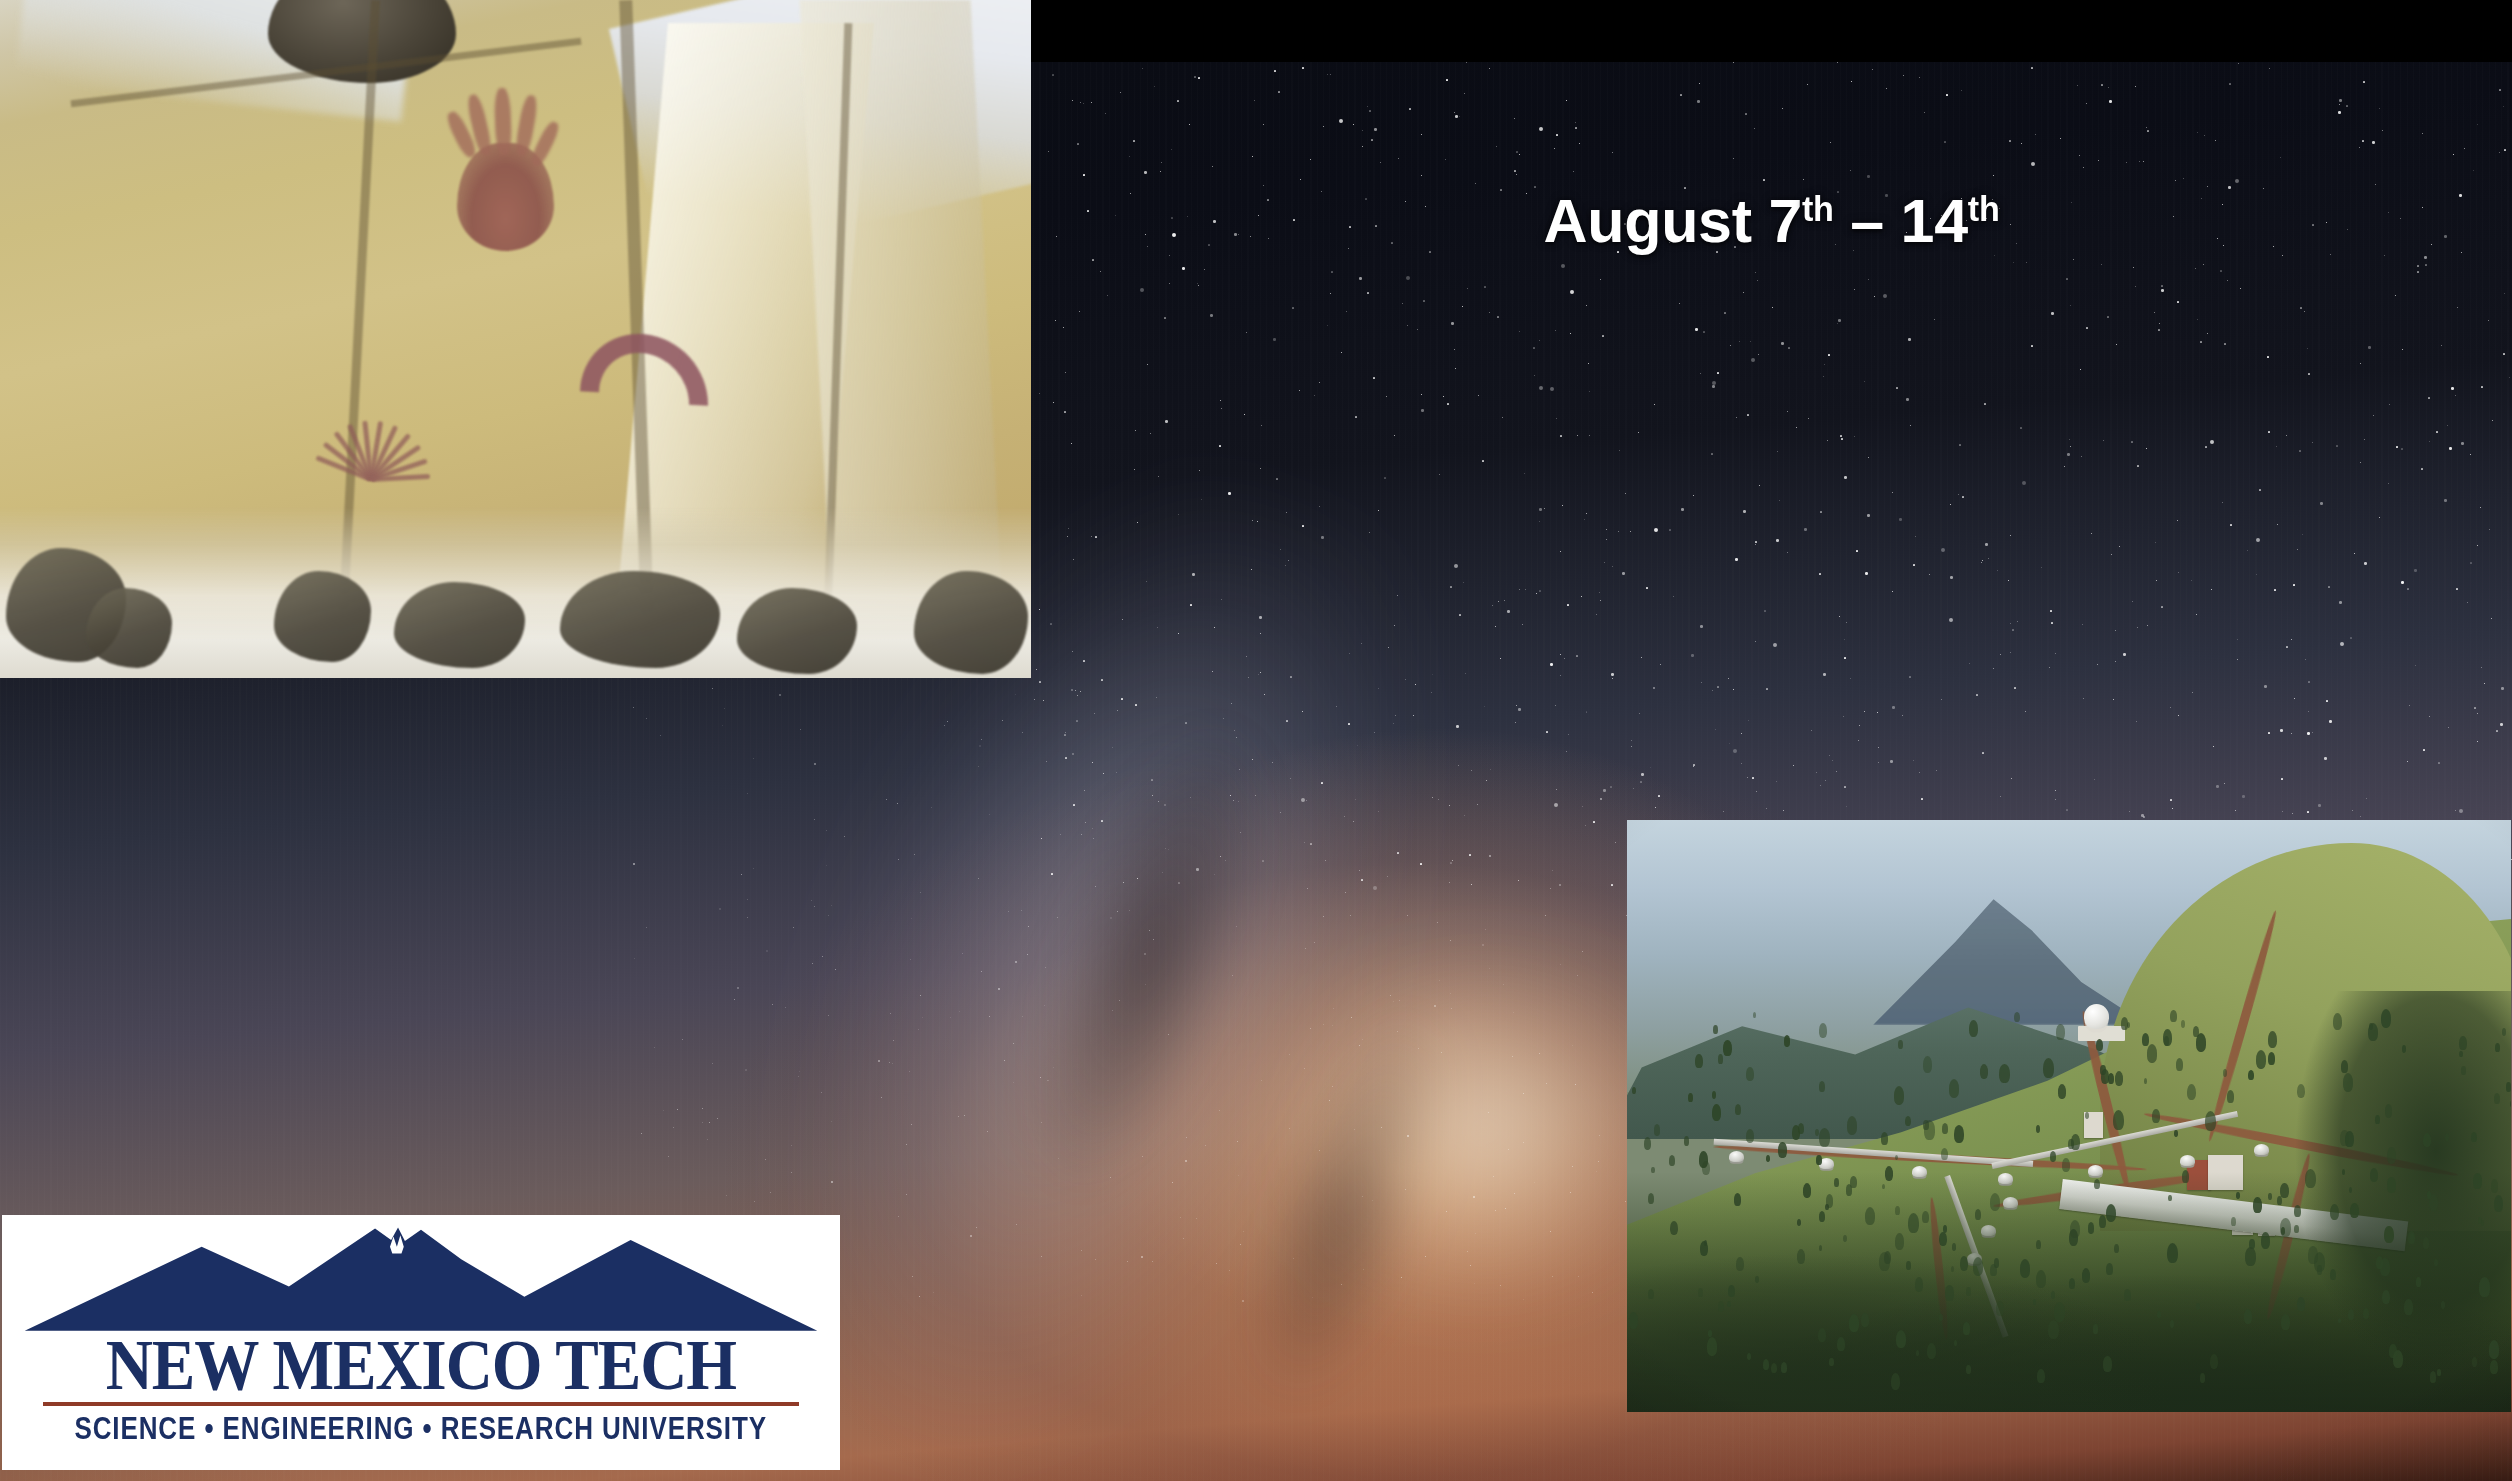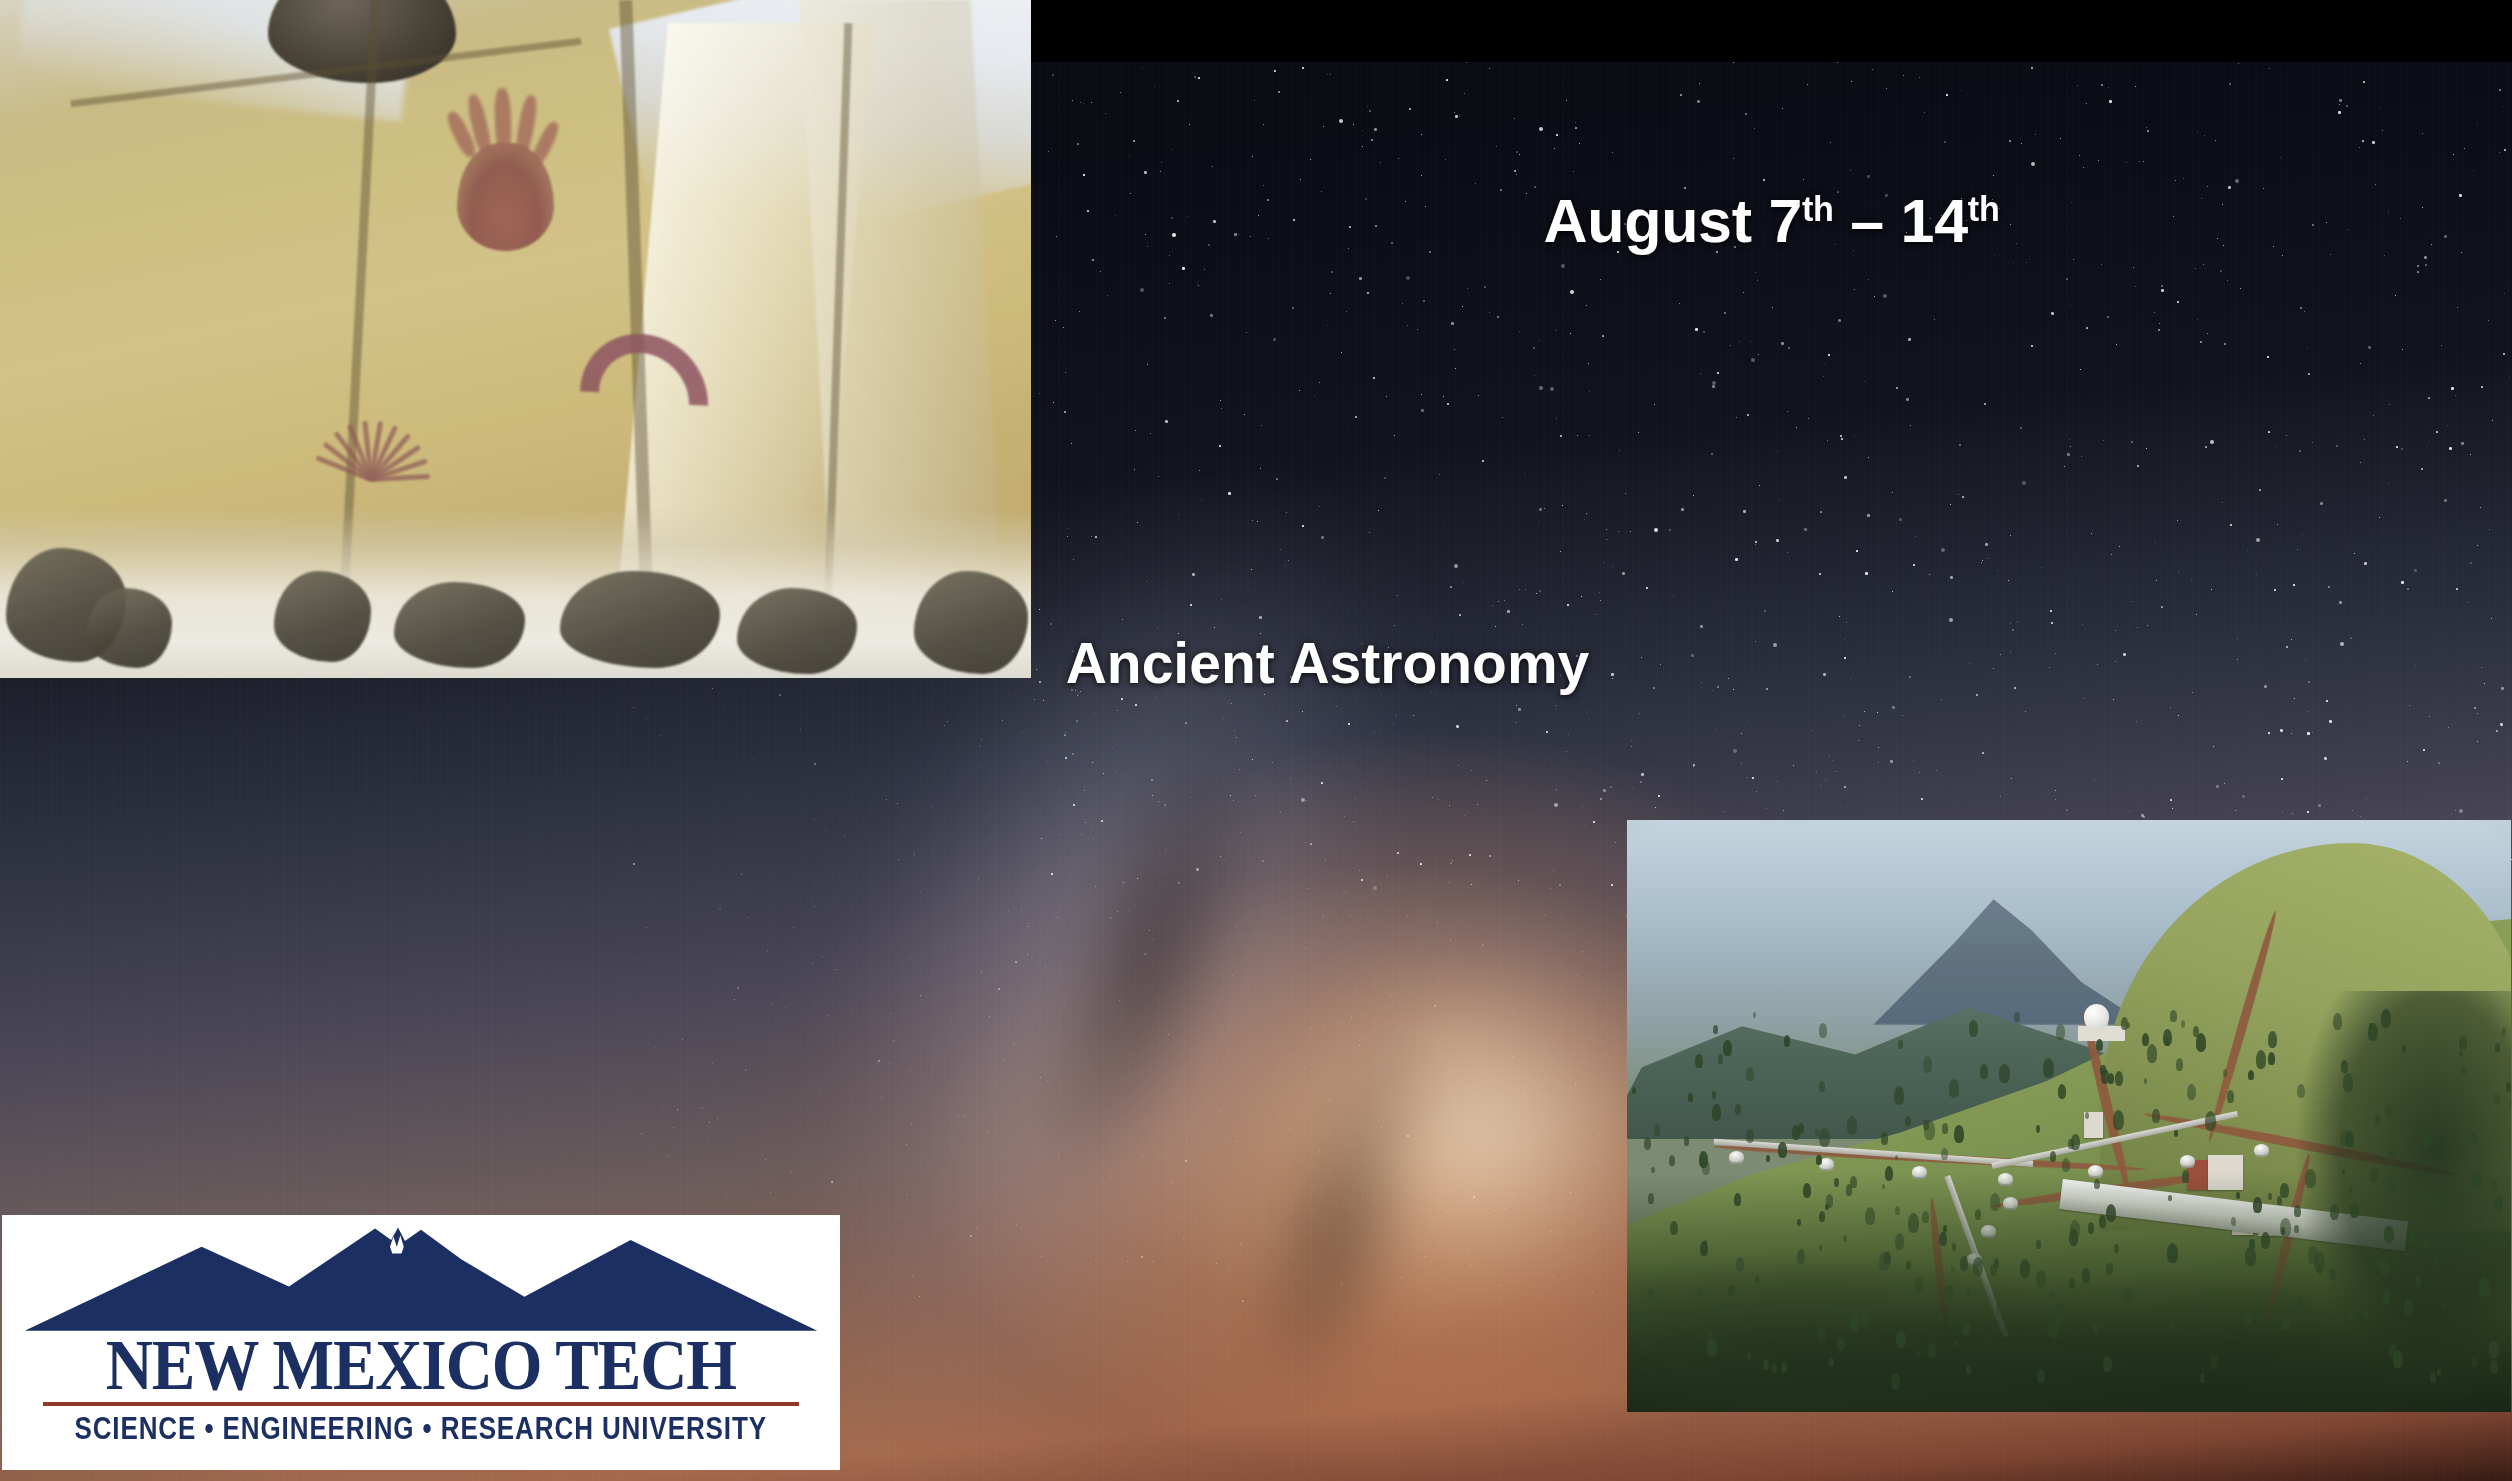--- a/index.html
+++ b/index.html
@@ -1690,21 +1690,20 @@
     <div class="rubble" style="left:560px;  top:571px; width:160px; height:97px;"></div>
     <div class="rubble" style="left:737px; top:588px; width:120px; height:86px;"></div>
     <div class="rubble" style="left:914px; top:571px; width:114px; height:103px;"></div>
   </div>
 
   <div class="title-block">
     <div><span>August 7</span><sup>th</sup><span> – 14</span><sup>th</sup></div>
   </div>
 
   <div class="sub-block">
-    <div>Ancient Astronomy</div>
   </div>
 
   <div class="obs">
     <div class="haze"></div>
     <div class="farmtn"></div>
     <div class="farridge"></div>
     <div class="ridge-main"></div>
     <div class="ridge-right"></div>
 
     <div class="road" style="left:474px;  top:188px; width:10.3px;  height:188px; transform:rotate(-14deg);"></div>

